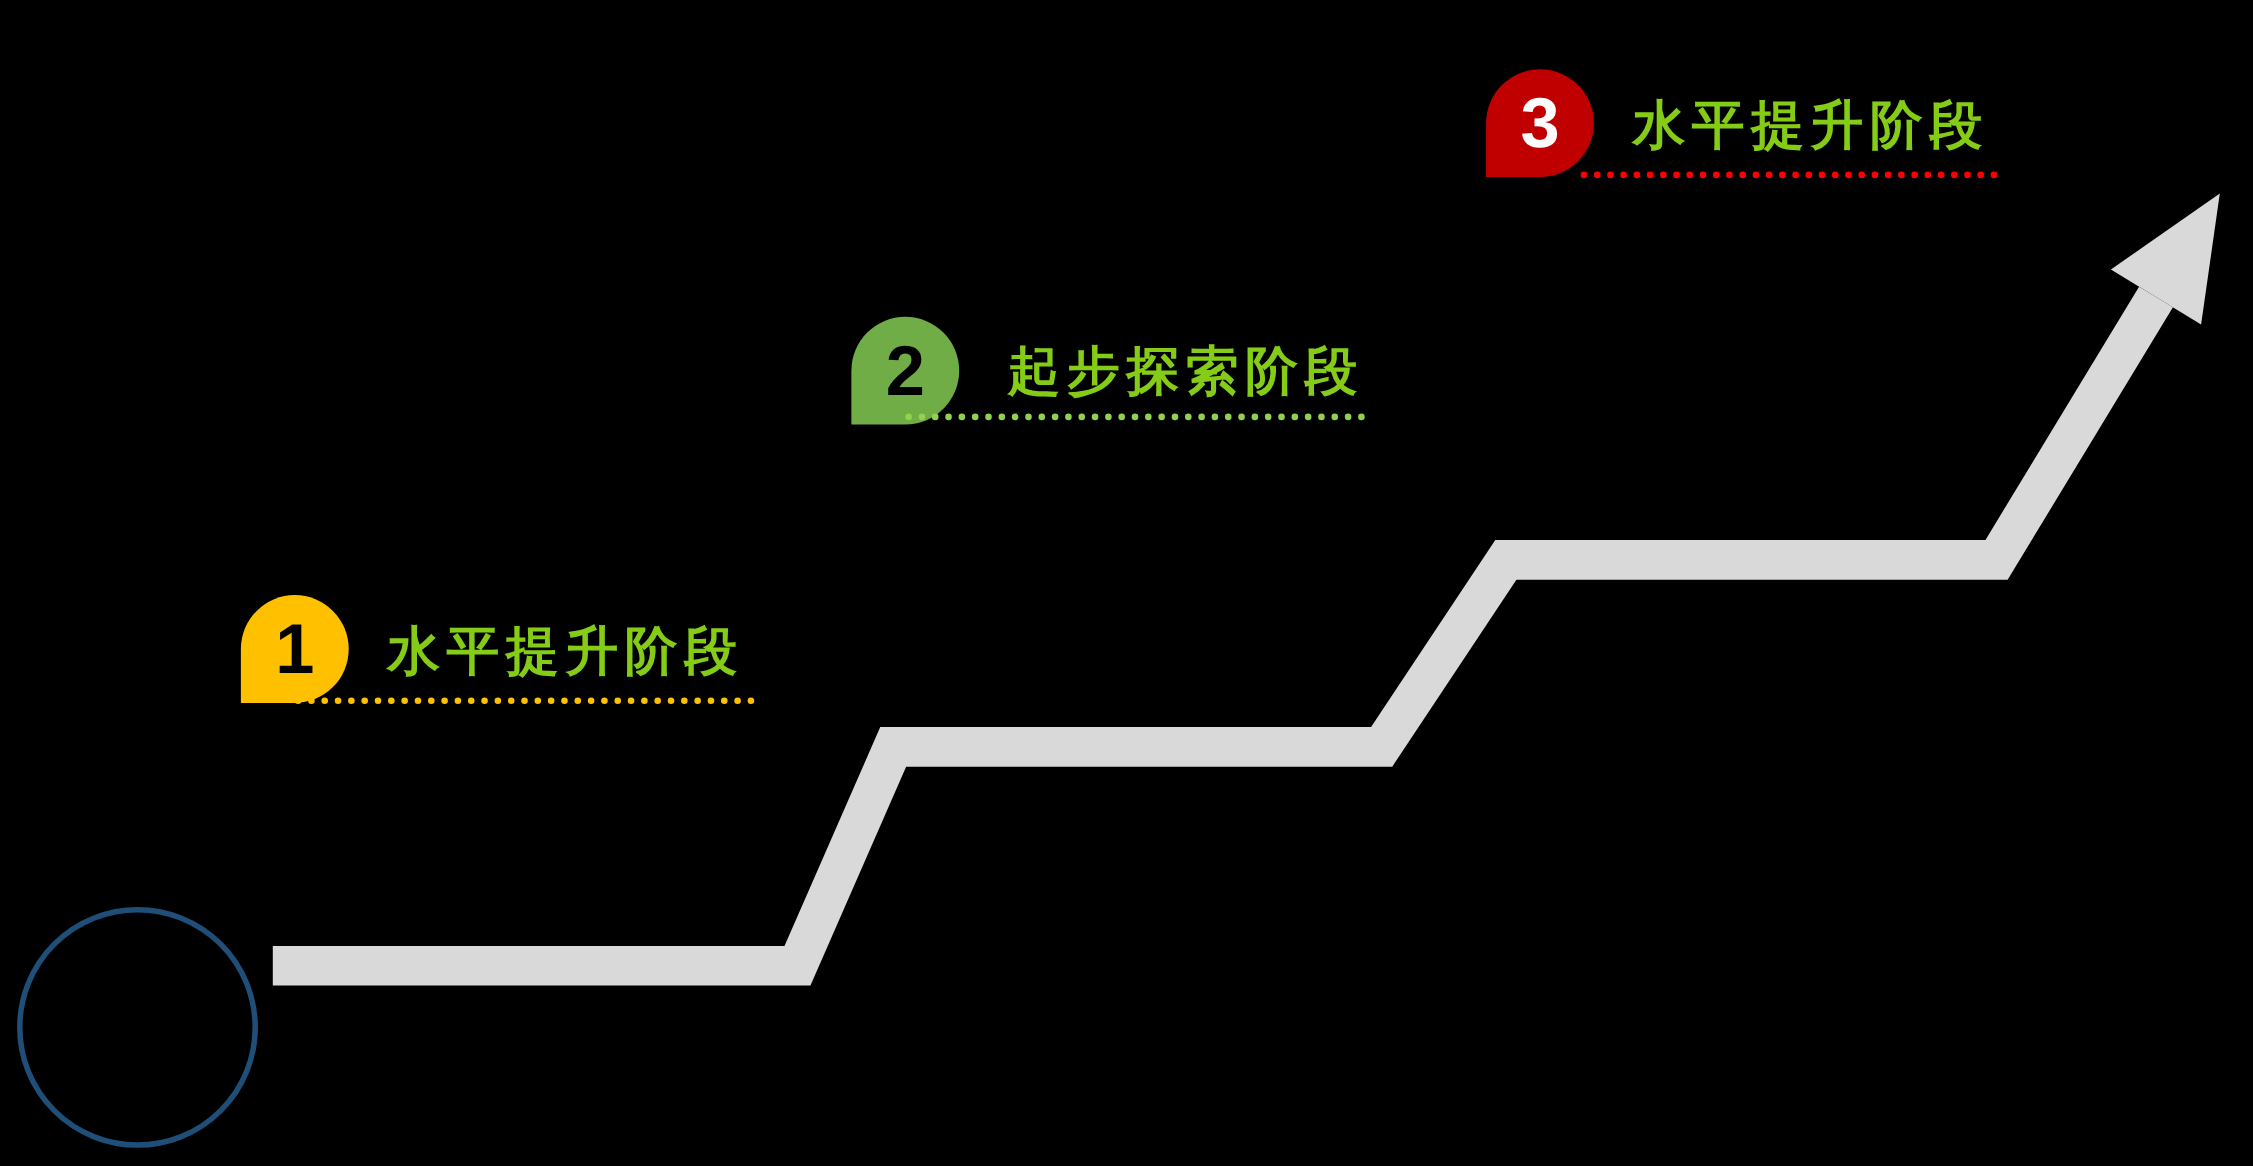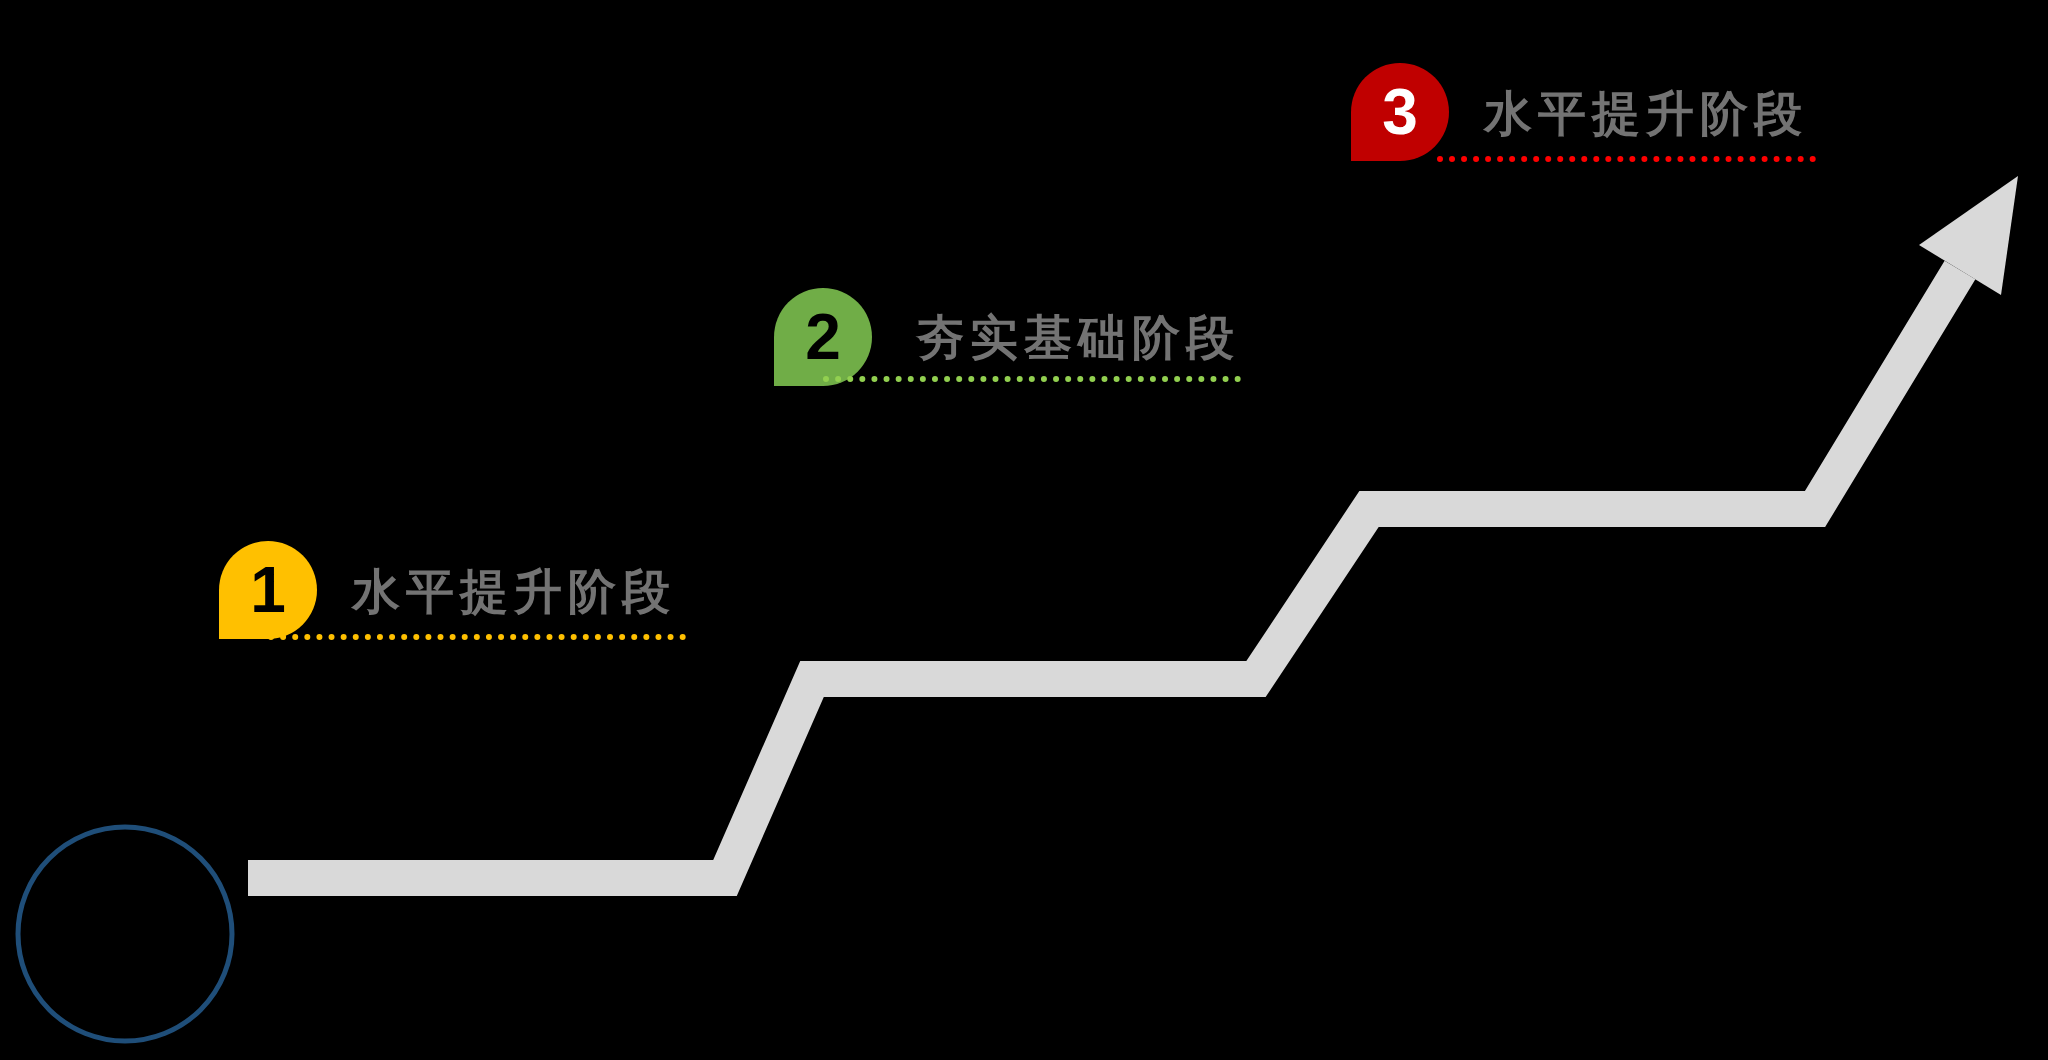--- a/index.html
+++ b/index.html
@@ -35,21 +35,21 @@
     font-weight: bold;
     line-height: 1;
   }
   .stage1 .badge { left: 219px; top: 541px; background: #FFC000; color: #000000; }
   .stage2 .badge { left: 774px; top: 288px; background: #70AD47; color: #000000; }
   .stage3 .badge { left: 1351px; top: 63px; background: #C00000; color: #FFFFFF; }
   .label {
     position: absolute;
     font-size: 48px;
     font-weight: bold;
-    color: #737373;
+    color: #84cc16;
     letter-spacing: 6px;
     white-space: nowrap;
     font-family: "DejaVu Serif", "Liberation Serif", serif;
   }
   .stage1 .label { left: 352px; top: 560px; }
   .stage2 .label { left: 916px; top: 306px; }
   .stage3 .label { left: 1484px; top: 82px; }
   .dotline {
     position: absolute;
     height: 0;
@@ -75,21 +75,21 @@
       <span>1</span>
     </div>
     <div class="label">水平提升阶段</div>
     <div class="dotline"></div>
   </div>
 
   <div class="stage stage2">
     <div class="badge">
       <span>2</span>
     </div>
-    <div class="label">夯实基础阶段</div>
+    <div class="label">起步探索阶段</div>
     <div class="dotline"></div>
   </div>
 
   <div class="stage stage3">
     <div class="badge">
       <span>3</span>
     </div>
     <div class="label">水平提升阶段</div>
     <div class="dotline"></div>
   </div>

